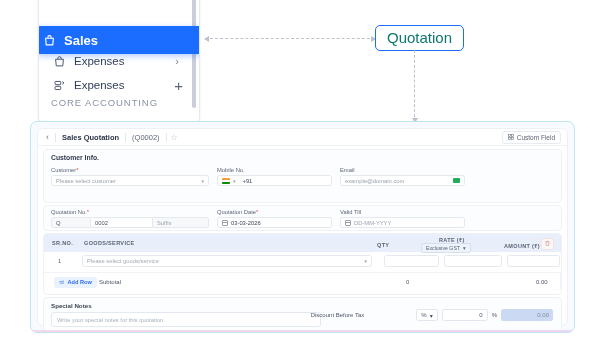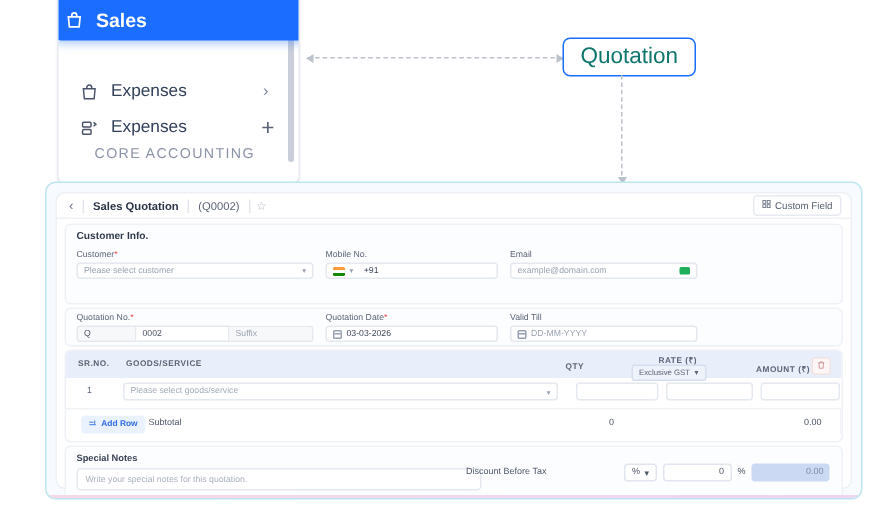--- a/index.html
+++ b/index.html
@@ -25,30 +25,30 @@
   }
   .side-scroll {
     position:absolute; right:3px; top:4px; width:4px; height:110px;
     background:#c9ced8; border-radius:3px;
   }
   .sec-label {
     position:absolute; left:12px; font-size:9.5px; letter-spacing:.9px;
     color:#8a92a6; font-weight:400;
   }
   .sec-transactions { top: 8px; }
-  .sec-core { top: 103px; margin-left: 12px; }
+  .sec-core { top: 103px; }
 
   .nav-item {
     position: absolute; left: 6px; width: 150px; height: 22px;
     display: flex; align-items: center; gap: 8px;
     padding-left: 8px; border-radius: 5px;
     font-size: 11.5px; color: #33405a;
   }
   .nav-sales {
-    left: -4px; top: 5px; width: 170px; height: 28px;
+    left: -4px; top: 32px; width: 170px; height: 28px;
     background: #1a6dff; color: #fff;
     font-size: 13px; font-weight: 600;
     box-shadow: 0 2px 6px rgba(26,109,255,.35);
     border-radius: 6px;
   }
   .nav-purchase { top: 56px; }
   .nav-expenses { top: 80px; align-items: center; }
   .nav-item .ico { width:13px; height:13px; flex:none; display:block; }
   .nav-right {
     position:absolute; right:16px; font-size:11px; color:#7b8499;

